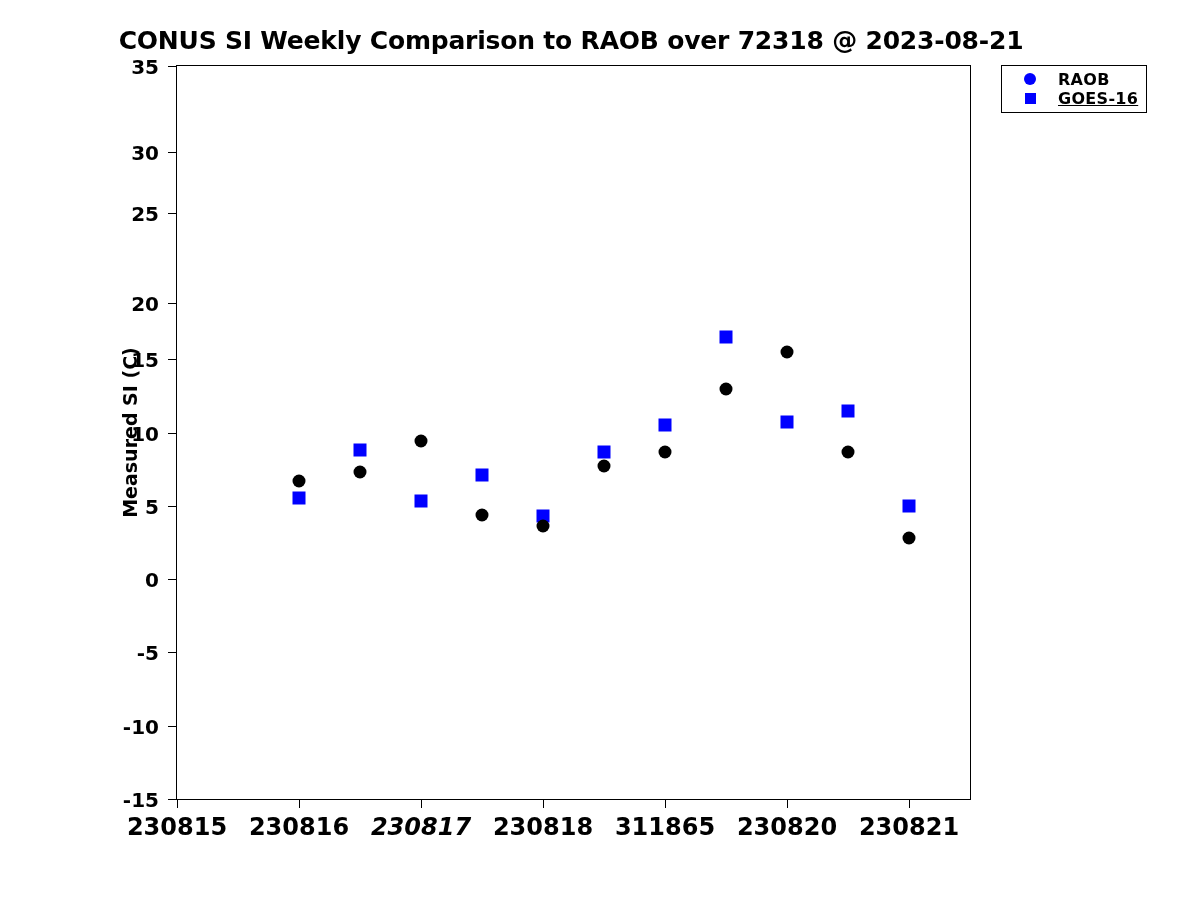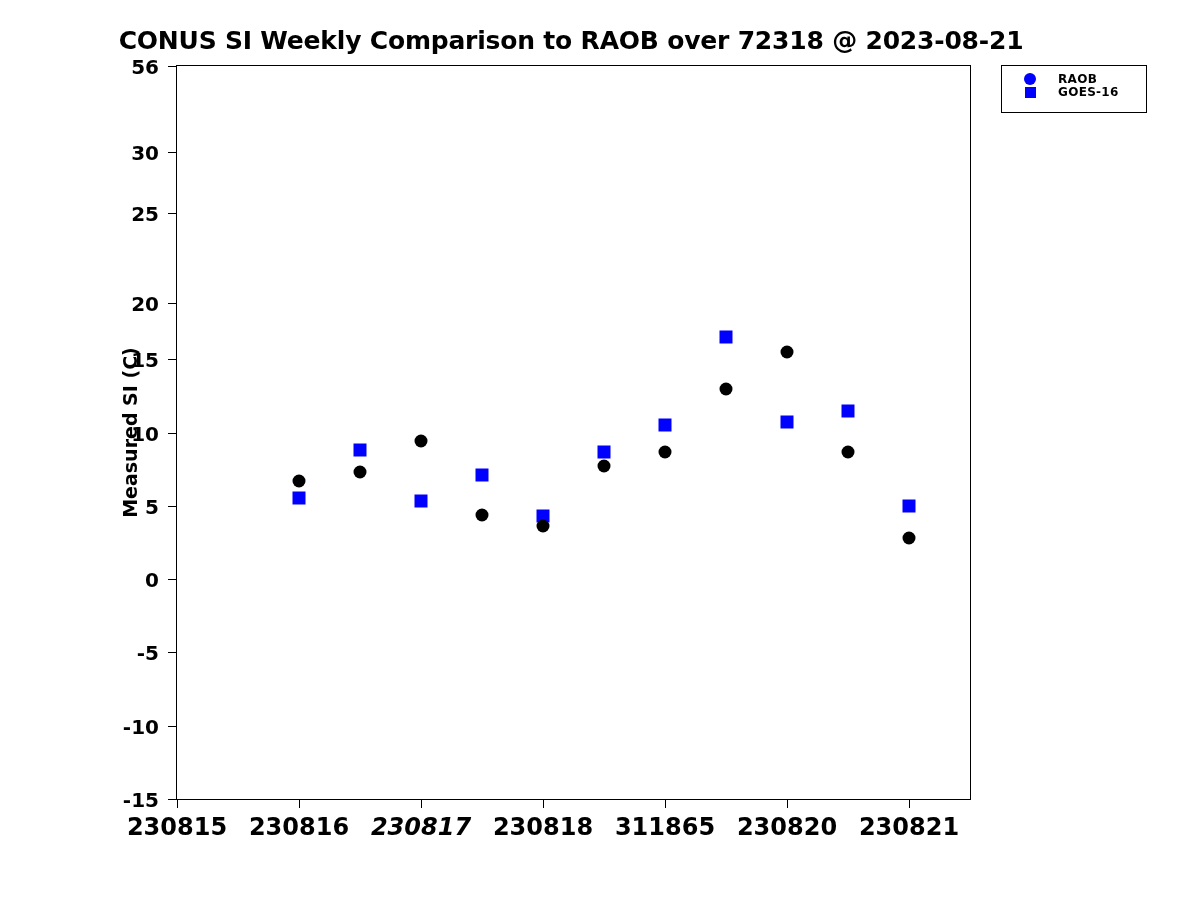--- a/index.html
+++ b/index.html
@@ -145,38 +145,38 @@
   }
   .legend-row {
     position: absolute;
     left: 0;
     width: 100%;
     height: 20px;
     display: flex;
     align-items: center;
   }
   .legend-row.r0 { top: 3px; }
-  .legend-row.r1 { top: 16px; }
+  .legend-row.r1 { top: 22px; text-decoration: underline; }
   .legend-marker-box {
     width: 56px;
     display: flex;
     justify-content: center;
     align-items: center;
   }
   .legend-marker {
     display: block;
   }
   .legend-marker.circle {
     width: 12px; height: 12px; border-radius: 50%;
   }
   .legend-marker.square {
     width: 11px; height: 11px;
   }
   .legend-text {
-    font-size: 12px;
+    font-size: 16px;
     font-weight: bold;
     color: #000000;
     white-space: nowrap;
     letter-spacing: 0.3px;
   }
 </style>
 </head>
 <body>
 
 <div id="figure">
@@ -202,21 +202,21 @@
         <div class="marker circle" title="RAOB: 4.4" style="left: 305px; top: 448.596px; background: rgb(0, 0, 0);"></div>
         <div class="marker circle" title="RAOB: 3.6" style="left: 366px; top: 460.324px; background: rgb(0, 0, 0);"></div>
         <div class="marker circle" title="RAOB: 7.7" style="left: 427px; top: 400.218px; background: rgb(0, 0, 0);"></div>
         <div class="marker circle" title="RAOB: 8.7" style="left: 488px; top: 385.558px; background: rgb(0, 0, 0);"></div>
         <div class="marker circle" title="RAOB: 13" style="left: 549px; top: 322.52px; background: rgb(0, 0, 0);"></div>
         <div class="marker circle" title="RAOB: 15.5" style="left: 610px; top: 285.87px; background: rgb(0, 0, 0);"></div>
         <div class="marker circle" title="RAOB: 8.7" style="left: 671px; top: 385.558px; background: rgb(0, 0, 0);"></div>
         <div class="marker circle" title="RAOB: 2.8" style="left: 732px; top: 472.052px; background: rgb(0, 0, 0);"></div>
       </div>
   <div class="ytick" style="top: 0px;">
-        <span class="ytick-label">56</span>
+        <span class="ytick-label">35</span>
       </div>
       <div class="ytick" style="top: 86px;">
         <span class="ytick-label">30</span>
       </div>
       <div class="ytick" style="top: 146.6px;">
         <span class="ytick-label">25</span>
       </div>
       <div class="ytick" style="top: 237px;">
         <span class="ytick-label">20</span>
       </div>

